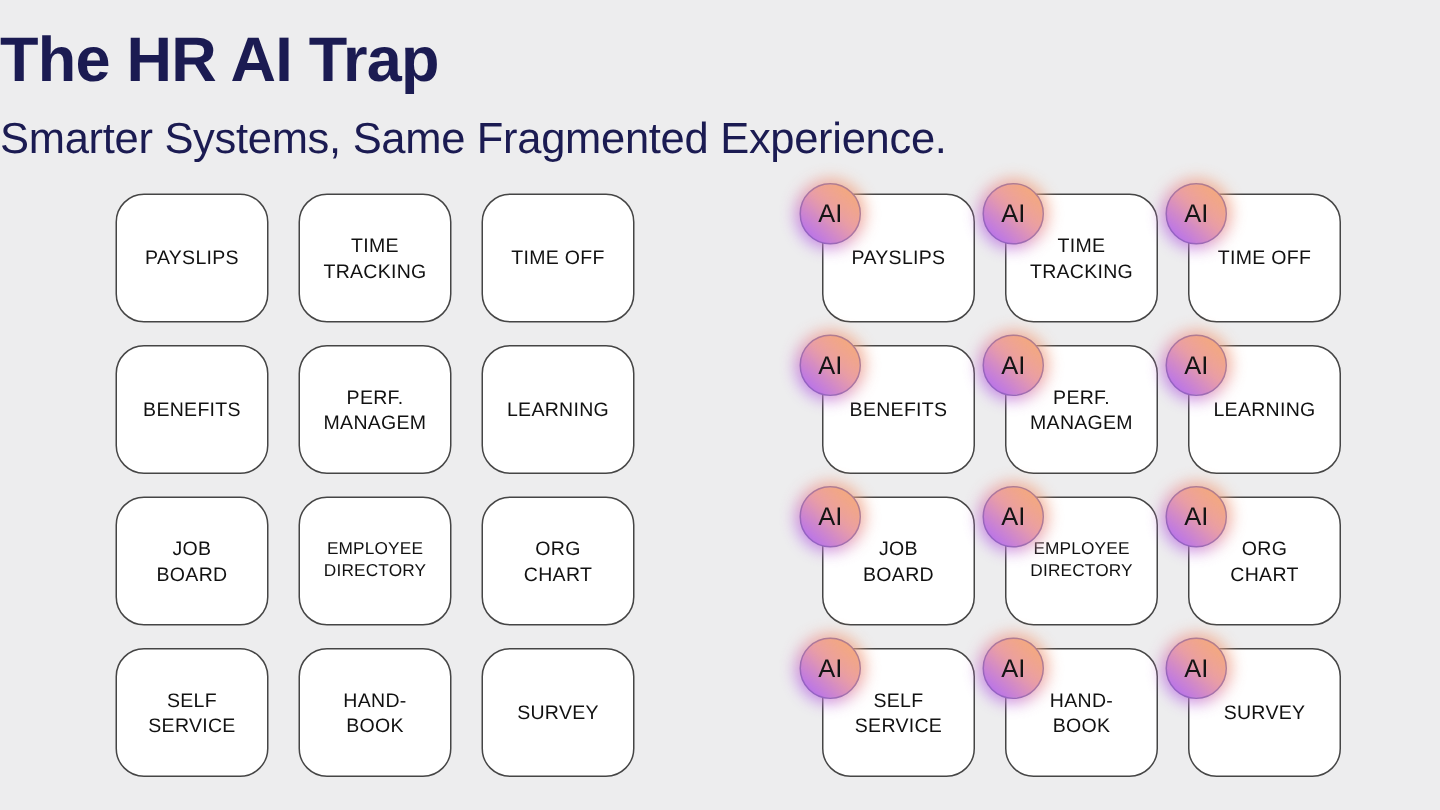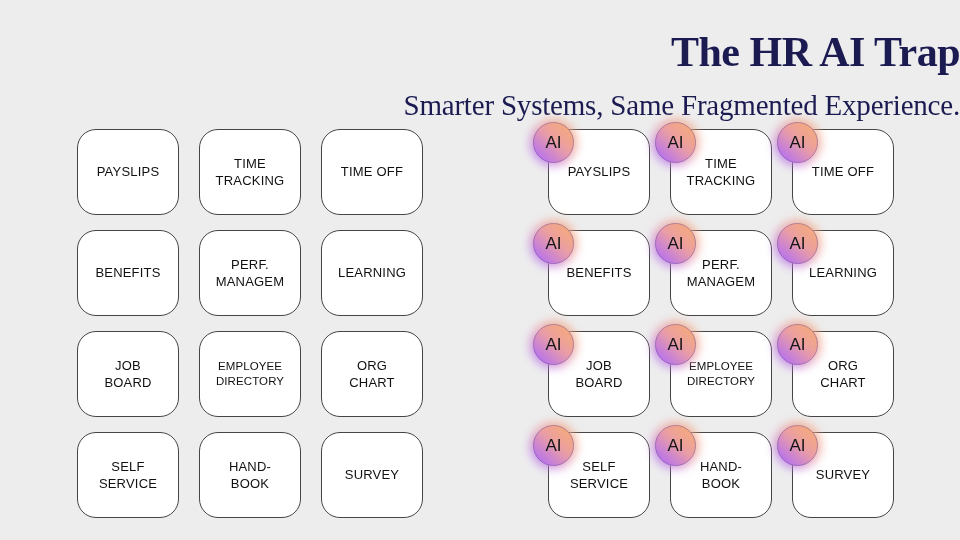--- a/index.html
+++ b/index.html
@@ -11,24 +11,23 @@
   }
   *{margin:0;padding:0;box-sizing:border-box;}
   html,body{width:960px;height:540px;overflow:hidden;}
   body{
     background:var(--background);
     font-family:"Liberation Sans", sans-serif;
     position:relative;
   }
   .header{
     position:absolute;
-    top:28px;left:0;right:0;
-    text-align:right;
+    top:16px;left:0;right:0;
+    text-align:left;
     color:var(--heading-text);
-    font-family:Liberation Serif, serif;
   }
   .title{
     font-size:42px;
     font-weight:800;
     letter-spacing:-0.5px;
     line-height:1.15;
   }
   .subtitle{
     font-size:29px;
     font-weight:500;

